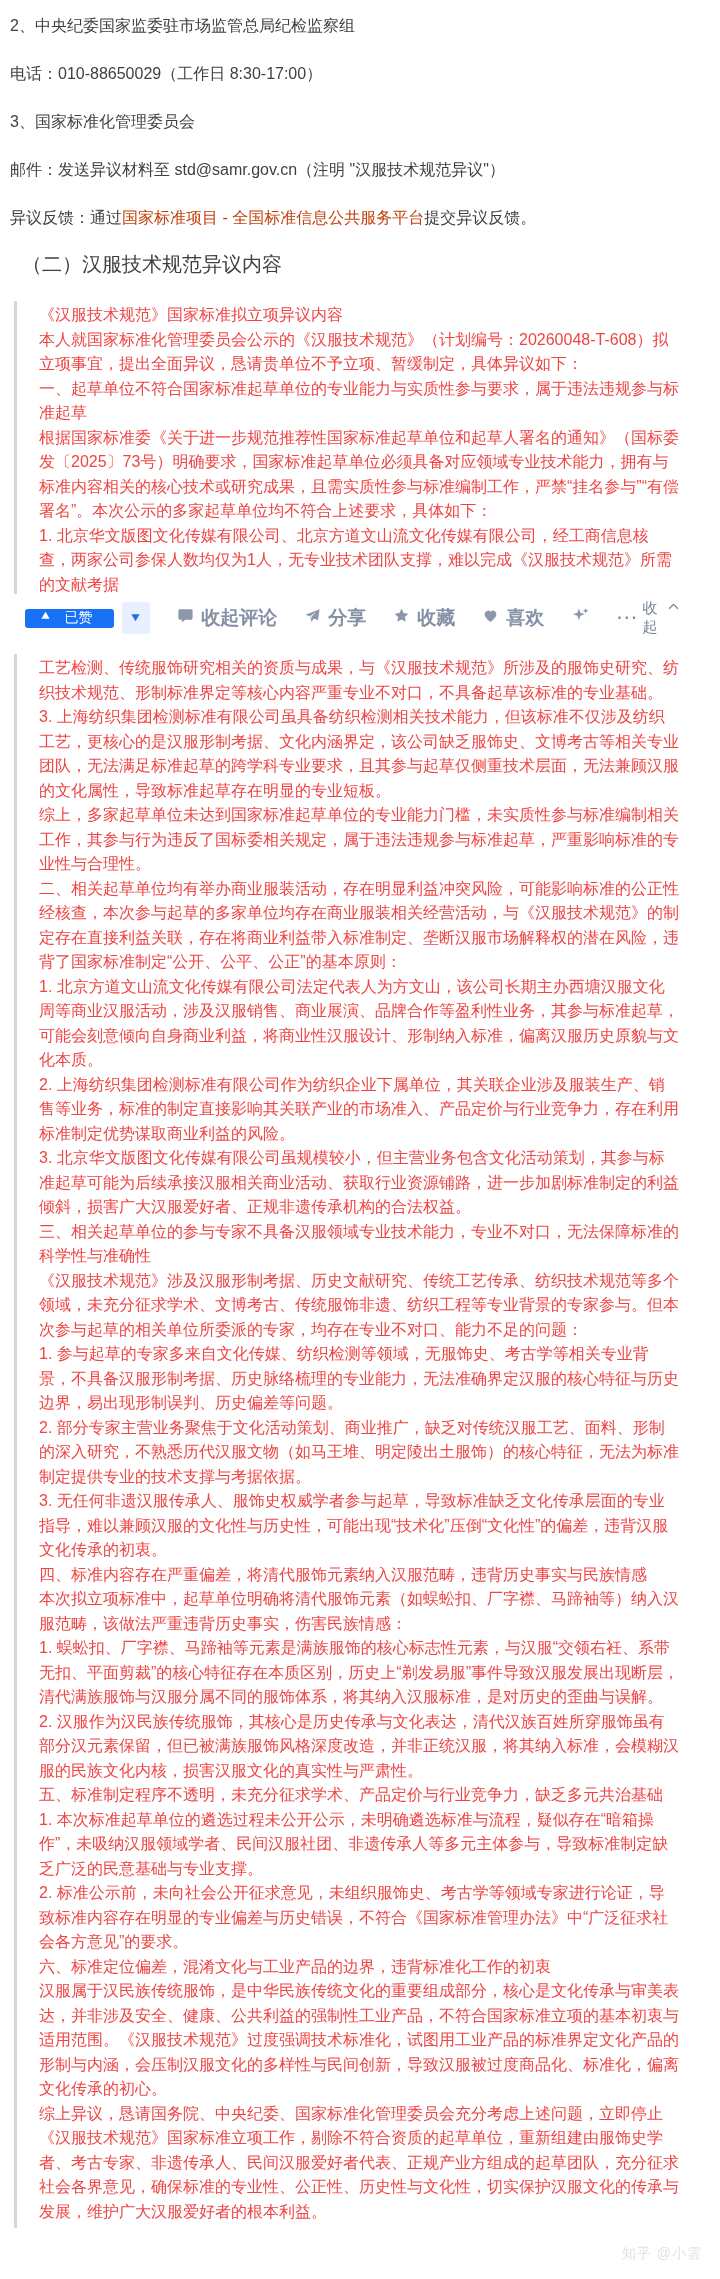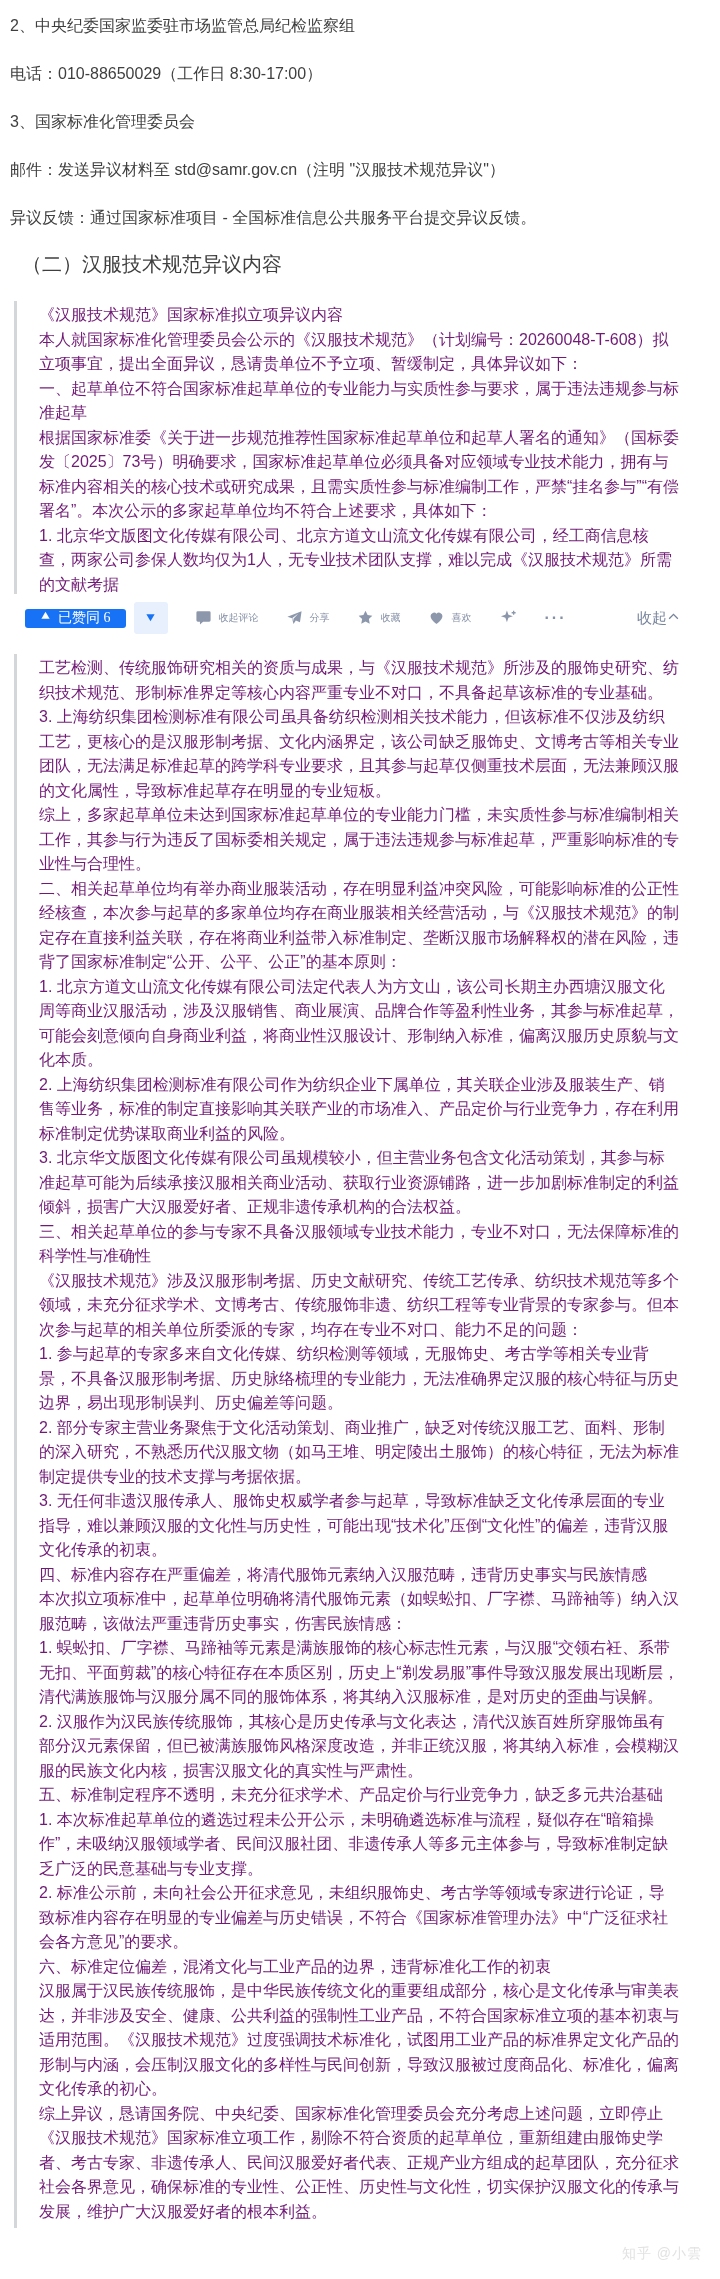--- a/index.html
+++ b/index.html
@@ -23,41 +23,41 @@
     margin: 0 0 21px 0;
     color: #3f3f3f;
   }
   .feedback-line {
     font-size: 16px;
     line-height: 27px;
     margin: 0 0 21px 0;
     color: #3f3f3f;
   }
   .feedback-line a {
-    color: #404040;
+    color: #c2410c;
     text-decoration: none;
     cursor: pointer;
   }
   .section-heading {
     font-size: 20px;
     line-height: 27px;
     margin: 6px 0 22px 0;
     padding-left: 12px;
     color: #3f3f3f;
     font-family: Liberation Mono, monospace;
   }
 
   
   .quote {
     margin-left: 4px;
     border-left: 3px solid #d4d7da;
     padding: 2px 16px 4px 22px;
     font-size: 16px;
     line-height: 24.5px;
-    color: #701a75;
+    color: #ef4444;
   }
   .quote p { margin: 0; }
   .quote.part1 { margin-bottom: -7px; }
   .quote.part2 { margin-top: 12px; }
 
   
   .toolbar {
     position: relative;
     z-index: 5;
     background: #fff;
@@ -92,31 +92,33 @@
     margin-left: 8px;
     cursor: pointer;
   }
   .tb-item {
     display: inline-flex;
     align-items: center;
     gap: 7px;
     background: none;
     border: none;
     color: #8590a6;
-    font-size: 10px;
+    font-size: 19px;
     font-family: inherit;
     margin-left: 27px;
     cursor: pointer;
     white-space: nowrap;
+    font-weight: bold;
   }
   .tb-item svg { flex: 0 0 auto; }
   .tb-more { font-size: 16px; letter-spacing: 2px; font-weight: bold; }
   .tb-collapse {
     margin-left: auto;
     display: inline-flex;
+    gap: 6px;
     background: none;
     border: none;
     color: #76839b;
     font-size: 15px;
     font-family: inherit;
     cursor: pointer;
   }
 
   .watermark {
     position: absolute;

